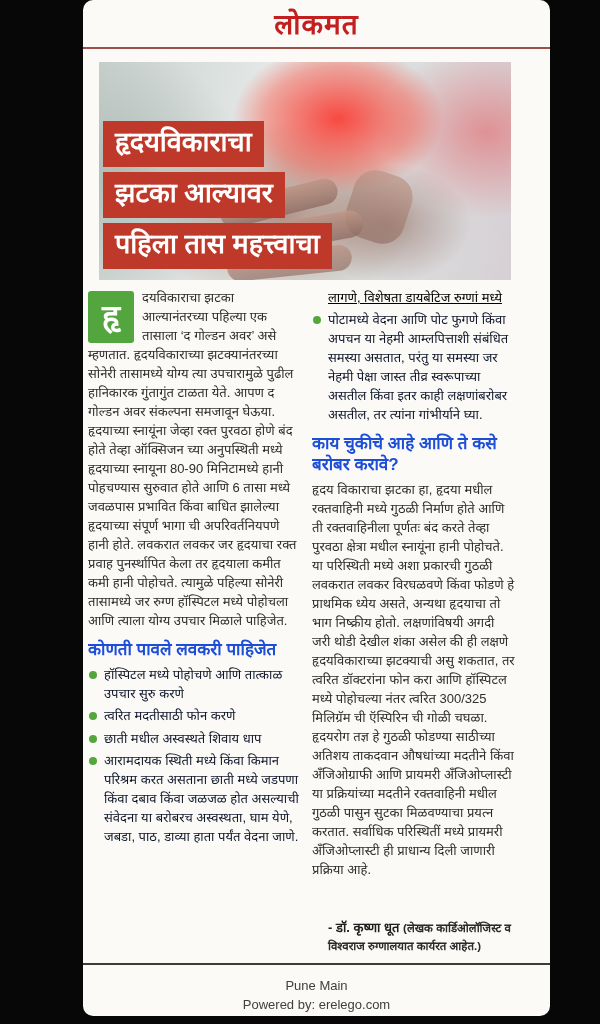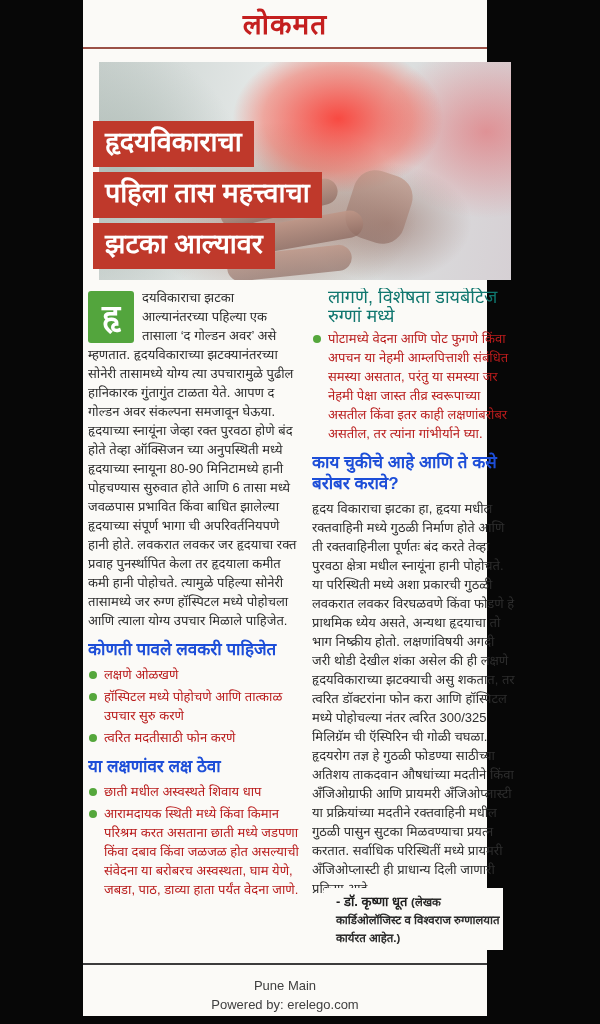--- a/index.html
+++ b/index.html
@@ -6,22 +6,23 @@
   body {
     width:600px; height:1024px;
     background:#070707;
     position:relative;
     font-family:"Liberation Sans", sans-serif;
     overflow:hidden;
   }
   .stage { position:absolute; inset:0; }
   .paper {
     position:absolute; left:83px; top:0;
-    width:404px; height:1016px;
+    width:467px; height:1016px;
     background:#fbfaf7;
+    border-radius:10px;
   }
   .masthead {
     position:absolute; top:4px; left:0; right:0;
     text-align:center;
     color:#c41f1f; font-weight:bold; font-size:28px;
     letter-spacing:1px;
   }
   .masthead-rule {
     position:absolute; top:47px; left:0; width:100%; height:2px;
     background:#9b5147;
@@ -38,21 +39,21 @@
       linear-gradient(100deg, #c9d1ce 0%, #e4e8e7 38%, #dde2e1 62%, #d6d0d4 100%);
   }
   .finger {
     position:absolute; border-radius:22px;
     background:linear-gradient(180deg, rgba(190,150,135,.9), rgba(140,105,95,.75));
   }
   .finger.f1 { width:120px; height:26px; left:120px; top:128px; transform:rotate(-14deg); }
   .finger.f2 { width:135px; height:27px; left:130px; top:158px; transform:rotate(-10deg); }
   .finger.f3 { width:125px; height:26px; left:128px; top:188px; transform:rotate(-6deg); opacity:.85; }
   .finger.f4 { width:60px; height:70px; left:250px; top:110px; transform:rotate(18deg); opacity:.8; }
-  .headline { position:absolute; left:10px; top:121px; z-index:3; }
+  .headline { position:absolute; left:20px; top:121px; z-index:3; }
   .hl-box {
     display:table;
     background:#bf392b; color:#ffffff;
     font-weight:bold; font-size:27px; line-height:1.15;
     padding:6px 12px 9px; margin-bottom:5px;
   }
   .columns {
     position:absolute; left:5px; top:288px;
     width:427px; height:674px;
     display:flex; gap:13px;
@@ -65,35 +66,35 @@
     background:#53a53d; border-radius:3px;
     color:#ffffff; font-size:33px; line-height:52px; text-align:center;
     font-weight:bold; margin:3px 8px 2px 0;
   }
   .section-heading {
     color:#1d4ed8; font-size:17px; line-height:21px;
     margin:9px 0 5px; font-weight:bold;
   }
   .bullets {
     list-style:none; margin:2px 0 4px; padding:0;
-    font-size:13px; line-height:19px; color:#b91c1c;
+    font-size:13px; line-height:19px; color:#0f172a;
   }
   .bullets li { position:relative; padding-left:16px; margin:0 0 3px; }
   .bullets li::before {
     content:''; position:absolute; left:1px; top:6px;
     width:8px; height:8px; border-radius:50%;
     background:#55a73c;
   }
   .cont-line {
     padding-left:16px; margin:0 0 3px;
-    font-size:18px; line-height:19px; color:#0f766e;
+    font-size:13px; line-height:19px; color:#000000;text-decoration:underline;
   }
   .byline {
     position:absolute; left:0; right:0; bottom:0;
-    background:#fbfaf7; margin:12px;
+    background:#fbfaf7; margin:4px;
     padding:5px 0 3px 12px;
     font-weight:bold; color:#1f1f1f;
     font-size:13px; line-height:18px;
   }
   .byline-note { font-size:11.5px; color:#2a2a2a; }
   .footer { position:absolute; left:0; right:0; top:963px; }
   .footer-rule { height:2px; background:#3c3c3c; margin-bottom:11px; }
   .footer-line {
     text-align:center; color:#404040;
     font-size:13px; line-height:19px; white-space:pre;
@@ -110,39 +111,37 @@
 
     <div class="photo">
       <div class="finger f4"></div>
       <div class="finger f1"></div>
       <div class="finger f2"></div>
       <div class="finger f3"></div>
     </div>
 
     <div class="headline">
       <div class="hl-box">हृदयविकाराचा</div>
+      <div class="hl-box">झटका आल्यावर</div>
       <div class="hl-box">पहिला तास महत्त्वाचा</div>
-      <div class="hl-box">झटका आल्यावर</div>
     </div>
 
     <div class="columns">
 
       <div class="col-left">
         <p class="body-text">
           <span class="dropcap">हृ</span><span>दयविकाराचा झटका आल्यानंतरच्या पहिल्या एक तासाला ‘द गोल्डन अवर’ असे म्हणतात. हृदयविकाराच्या झटक्यानंतरच्या सोनेरी तासामध्ये योग्य त्या उपचारामुळे पुढील हानिकारक गुंतागुंत टाळता येते. आपण द गोल्डन अवर संकल्पना समजावून घेऊया. हृदयाच्या स्नायूंना जेव्हा रक्त पुरवठा होणे बंद होते तेव्हा ऑक्सिजन च्या अनुपस्थिती मध्ये हृदयाच्या स्नायूना 80-90 मिनिटामध्ये हानी पोहचण्यास सुरुवात होते आणि 6 तासा मध्ये जवळपास प्रभावित किंवा बाधित झालेल्या हृदयाच्या संपूर्ण भागा ची अपरिवर्तनियपणे हानी होते. लवकरात लवकर जर हृदयाचा रक्त प्रवाह पुनर्स्थापित केला तर हृदयाला कमीत कमी हानी पोहोचते. त्यामुळे पहिल्या सोनेरी तासामध्ये जर रुग्ण हॉस्पिटल मध्ये पोहोचला आणि त्याला योग्य उपचार मिळाले पाहिजेत.</span>
         </p>
 
         <h3 class="section-heading">कोणती पावले लवकरी पाहिजेत</h3>
         <ul class="bullets">
-          <li>लक्षणे ओळखणे</li>
           <li>हॉस्पिटल मध्ये पोहोचणे आणि तात्काळ उपचार सुरु करणे</li>
           <li>त्वरित मदतीसाठी फोन करणे</li>
         </ul>
 
-        <h3 class="section-heading">या लक्षणांवर लक्ष ठेवा</h3>
         <ul class="bullets">
           <li>छाती मधील अस्वस्थते शिवाय धाप</li>
           <li>आरामदायक स्थिती मध्ये किंवा किमान परिश्रम करत असताना छाती मध्ये जडपणा किंवा दबाव किंवा जळजळ होत असल्याची संवेदना या बरोबरच अस्वस्थता, घाम येणे, जबडा, पाठ, डाव्या हाता पर्यंत वेदना जाणे.</li>
         </ul>
       </div>
 
       <div class="col-right">
         <p class="cont-line">लागणे, विशेषता डायबेटिज रुग्णां मध्ये</p>
         <ul class="bullets">
           <li>पोटामध्ये वेदना आणि पोट फुगणे किंवा अपचन या नेहमी आम्लपित्ताशी संबंधित समस्या असतात, परंतु या समस्या जर नेहमी पेक्षा जास्त तीव्र स्वरूपाच्या असतील किंवा इतर काही लक्षणांबरोबर असतील, तर त्यांना गांभीर्याने घ्या.</li>

